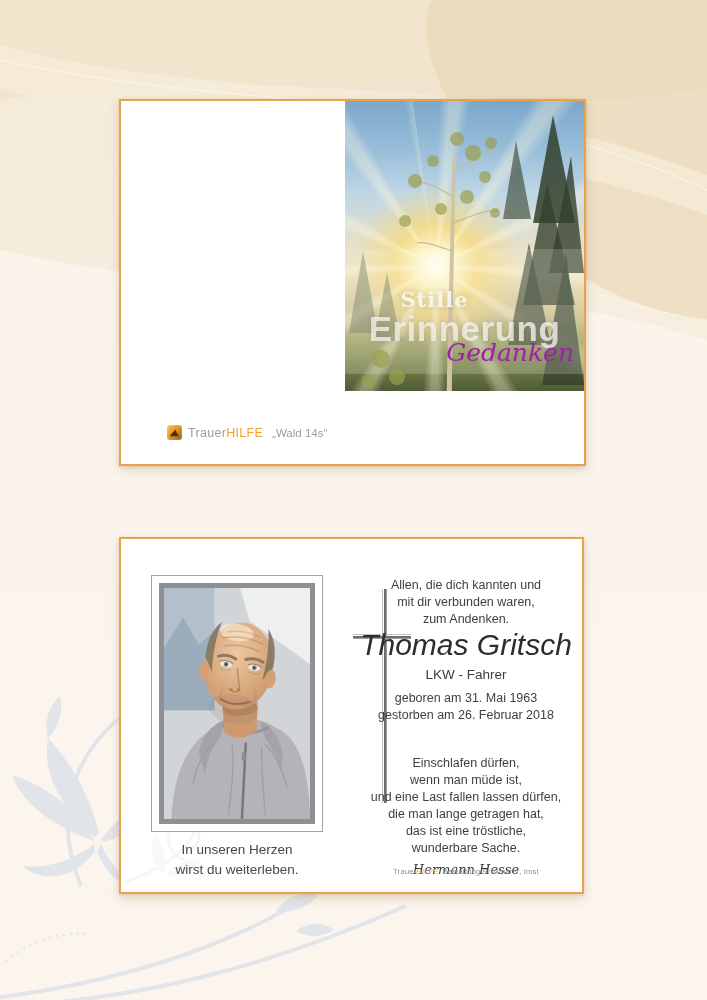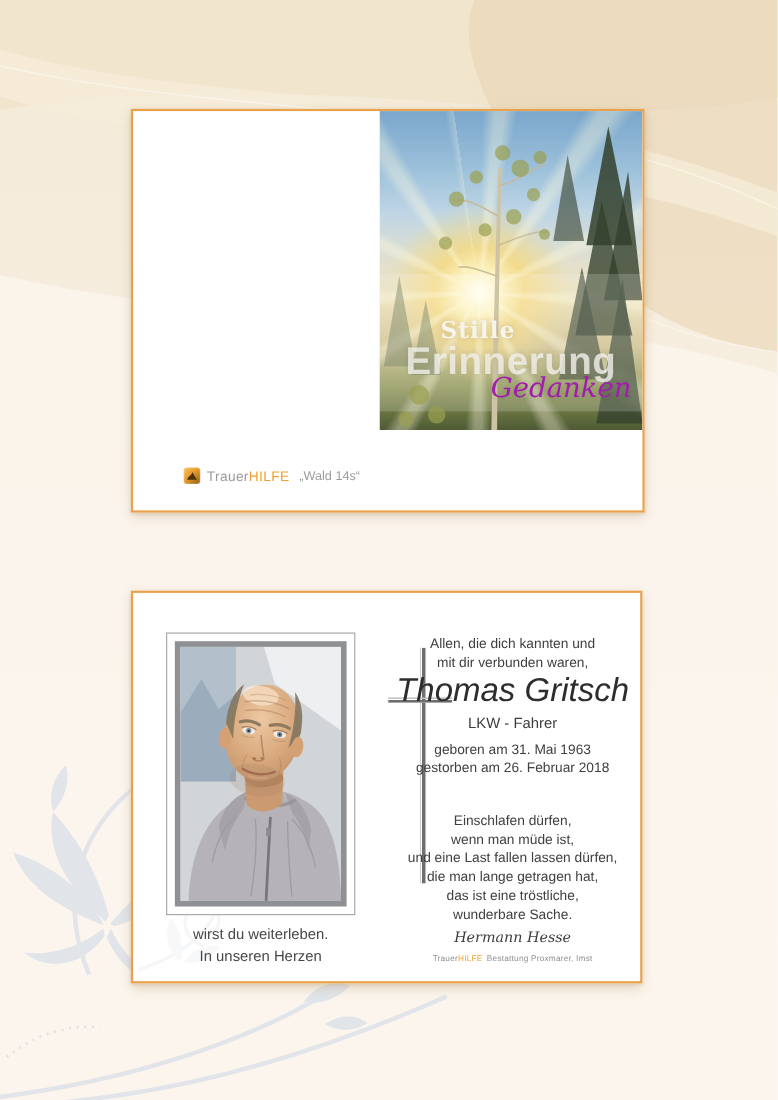--- a/index.html
+++ b/index.html
@@ -251,33 +251,34 @@
             <ellipse cx="79" cy="124" rx="26" ry="15" fill="rgba(140,118,96,0.16)"></ellipse>
             <path d="M64,116 Q79,122 94,114" stroke="#a06a50" stroke-width="2" stroke-linecap="round" fill="none"></path>
             <path d="M70,121 Q79,124 88,120" stroke="rgba(225,170,140,0.6)" stroke-width="1.2" fill="none"></path>
             <path d="M69,129 Q79,133 89,128" stroke="rgba(160,110,75,0.3)" stroke-width="1.2" fill="none"></path>
           </g>
         </svg>
       </div>
     </div>
 
     <div class="remembrance">
+      <div>In unseren Herzen</div>
       <div>wirst du weiterleben.</div>
-      <div>In unseren Herzen</div>
     </div>
 
     <div class="cross">
       <div class="cross-v"></div>
       <div class="cross-h"></div>
     </div>
 
     <div class="right-col">
       <div class="intro">
         <div>Allen, die dich kannten und</div>
         <div>mit dir verbunden waren,</div>
+        <div>zum Andenken.</div>
       </div>
       <div class="name">Thomas Gritsch</div>
       <div class="profession">LKW - Fahrer</div>
       <div class="dates">
         <div>geboren am 31. Mai 1963</div>
         <div>gestorben am 26. Februar 2018</div>
       </div>
       <div class="poem">
         <div>Einschlafen dürfen,</div>
         <div>wenn man müde ist,</div>

